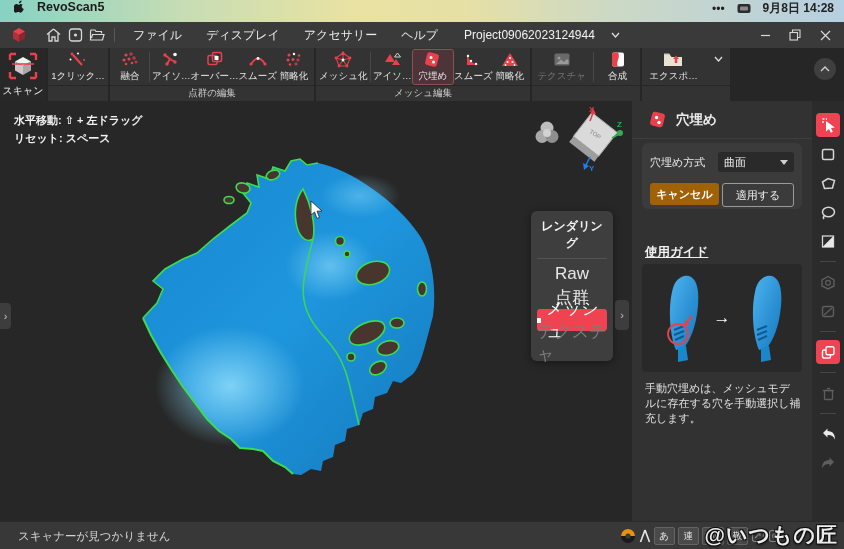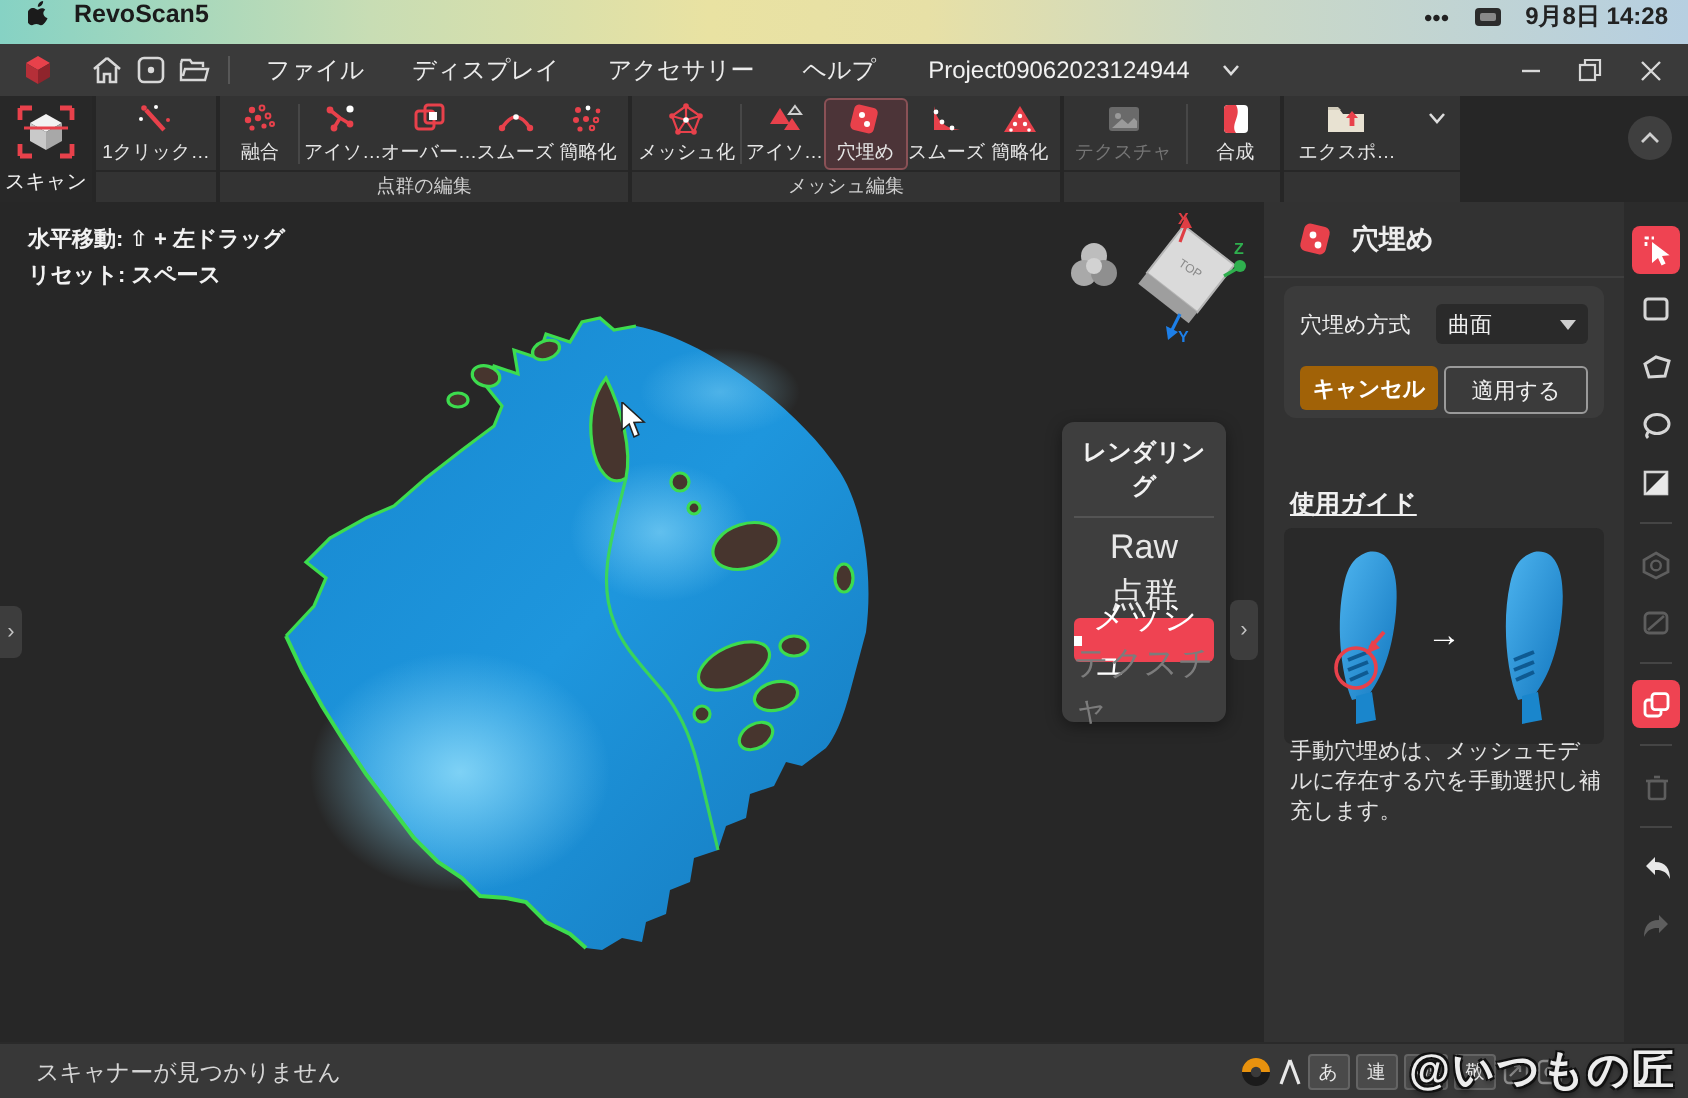--- a/index.html
+++ b/index.html
@@ -60,21 +60,21 @@
               justify-content:space-between;padding:0 6px;font-size:11px;color:#f0f0f0;}
   #btnRow{display:flex;justify-content:space-between;margin-top:11px;}
   #cancelBtn{width:69px;height:22px;background:#a16207;border-radius:3px;color:#fff;font-size:11px;font-weight:600;
              display:flex;align-items:center;justify-content:center;}
   #applyBtn{width:70px;height:22px;border:1px solid #9a9a9a;border-radius:3px;color:#f0f0f0;font-size:11px;
             display:flex;align-items:center;justify-content:center;background:transparent;}
   #guideTitle{position:absolute;left:13px;top:143px;font-size:12.5px;font-weight:bold;color:#f0f0f0;text-decoration:underline;}
   #guideBox{position:absolute;left:10px;top:163px;width:160px;height:108px;background:#292929;border-radius:4px;
             display:flex;align-items:center;justify-content:center;gap:6px;}
   #guideArrow{color:#fff;font-size:17px;font-weight:bold;}
-  #guideText{position:absolute;left:13px;top:268px;width:156px;font-size:11px;line-height:15px;color:#e2e2e2;}
+  #guideText{position:absolute;left:13px;top:280px;width:156px;font-size:11px;line-height:15px;color:#e2e2e2;}
   
   #rightStrip{left:812px;top:101px;width:32px;height:420px;background:#2b2b2b;display:flex;flex-direction:column;
               align-items:center;padding-top:12px;box-sizing:border-box;}
   .stool{width:24px;height:24px;border-radius:4px;display:flex;align-items:center;justify-content:center;margin-bottom:5px;}
   .stool.on{background:#ef4352;}
   .sdiv{width:16px;height:1px;background:#454545;margin:3px 0 8px;}
   
   #statusbar{left:0;top:521px;width:844px;height:28px;background:#383838;border-top:1px solid #2a2a2a;
              display:flex;align-items:center;}
   #statusMsg{margin-left:18px;font-size:11.5px;color:#d6d6d6;}

